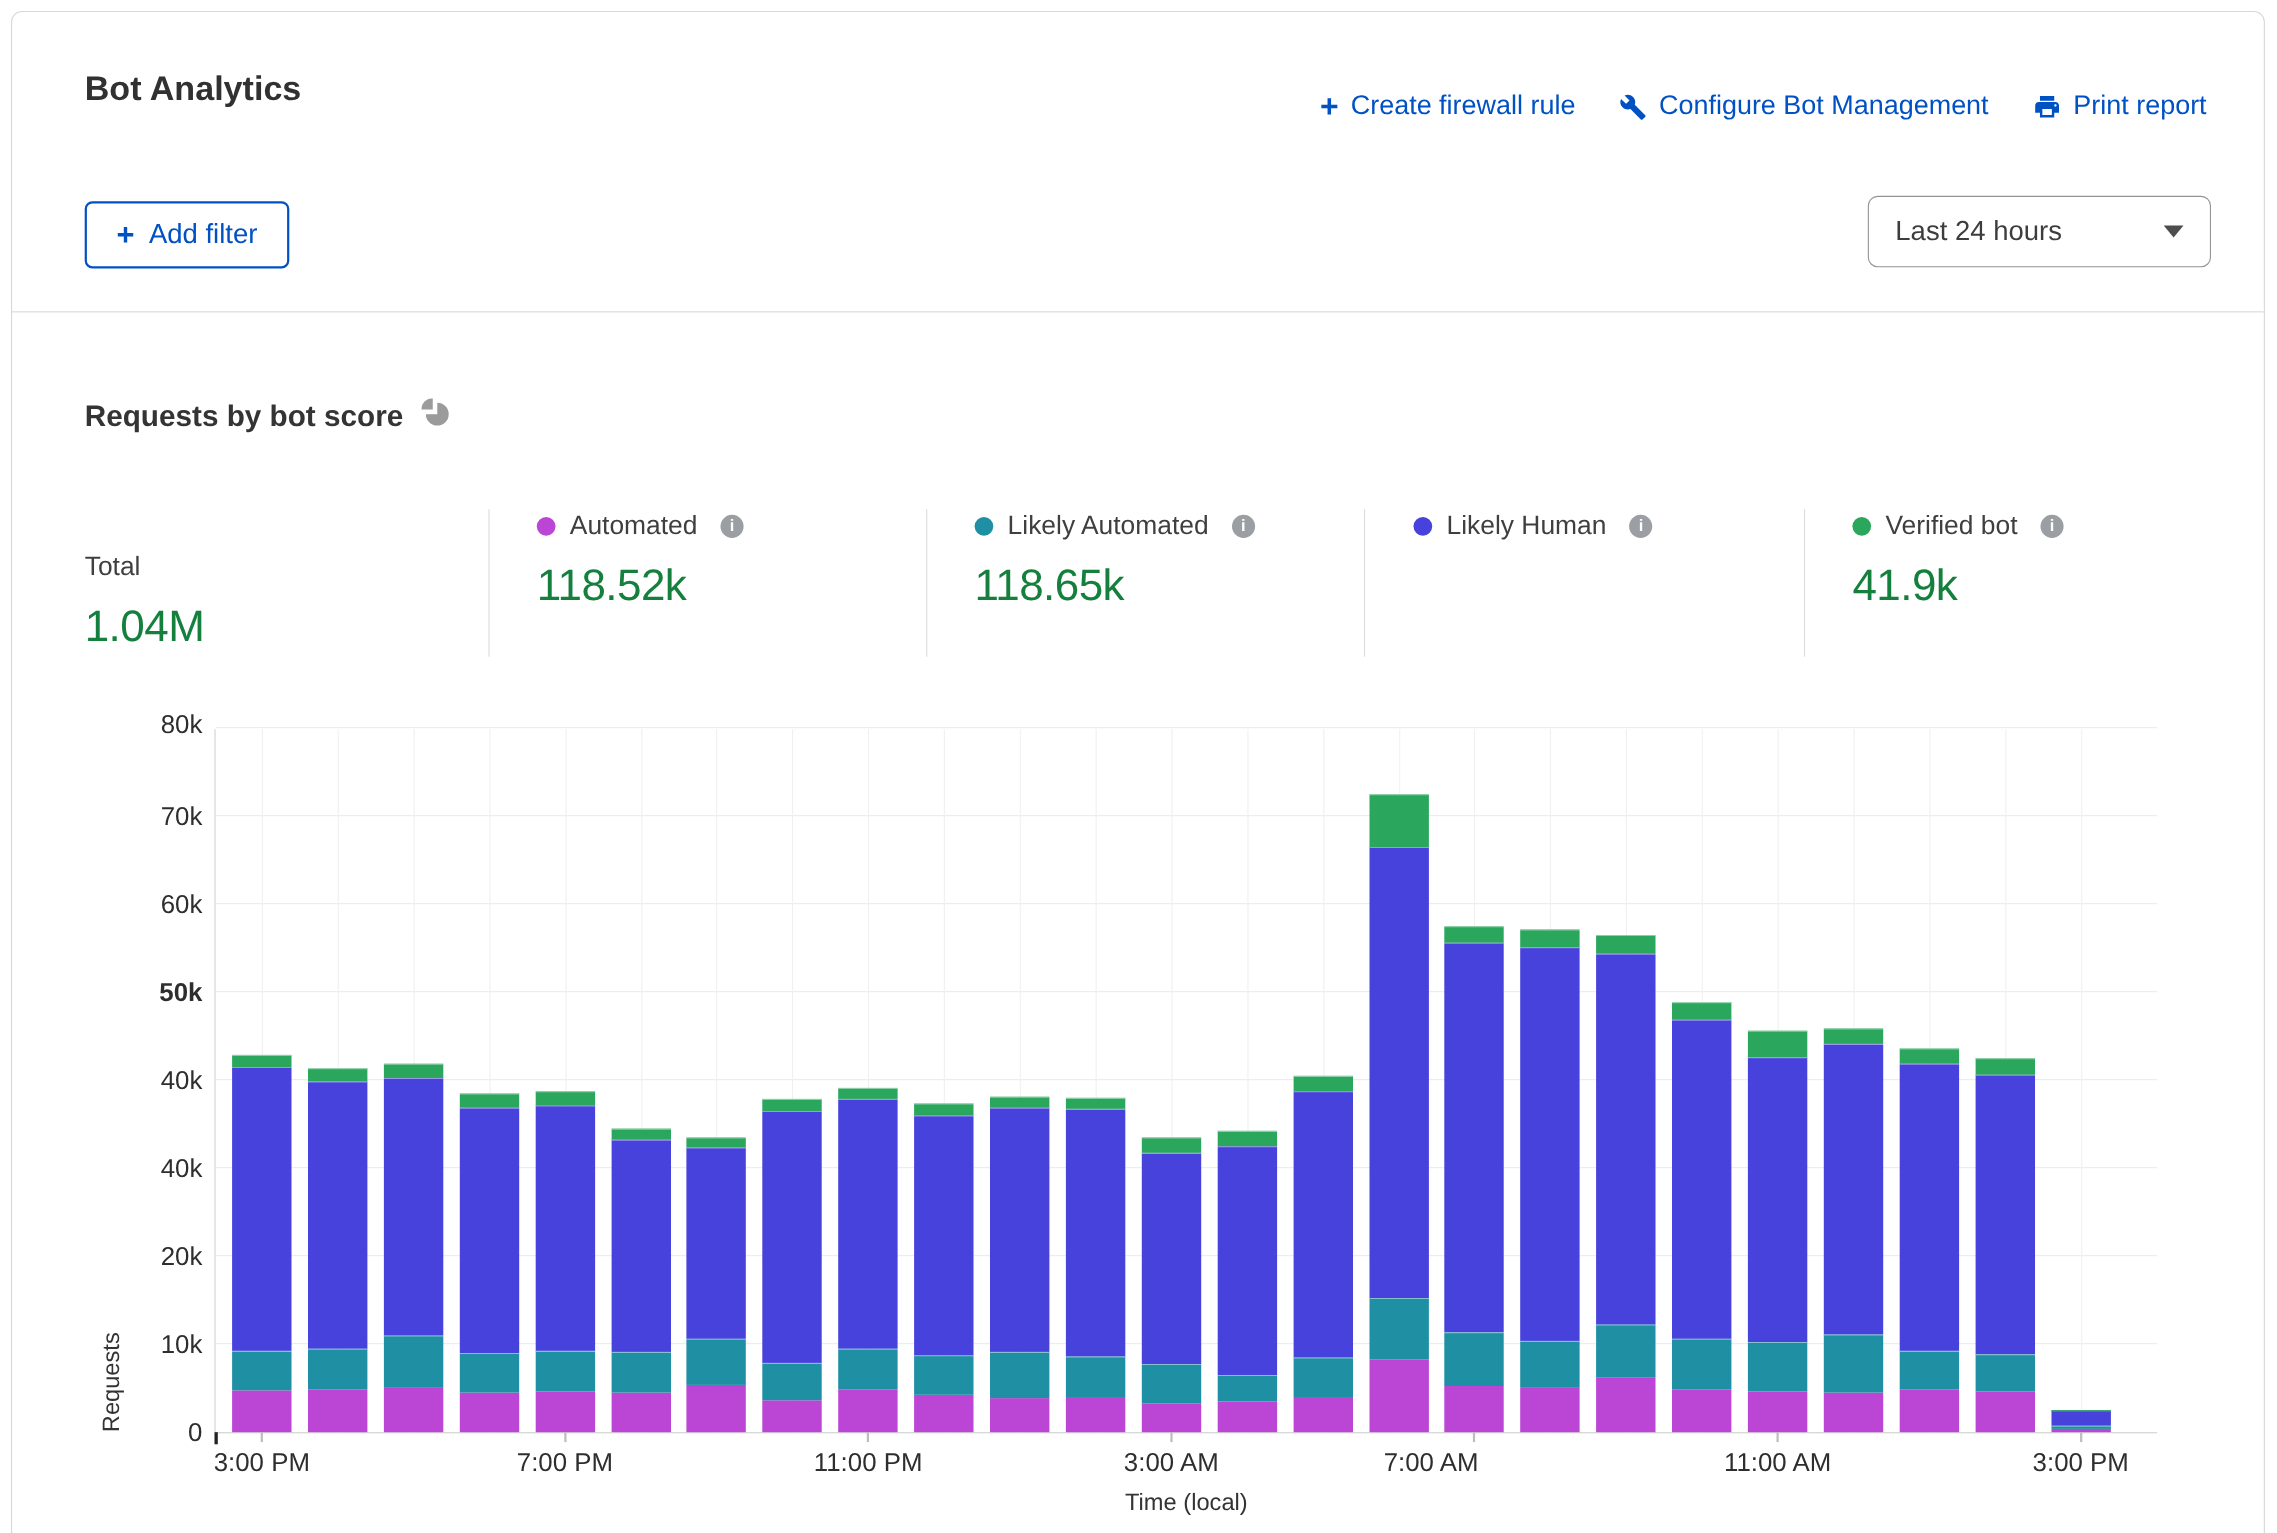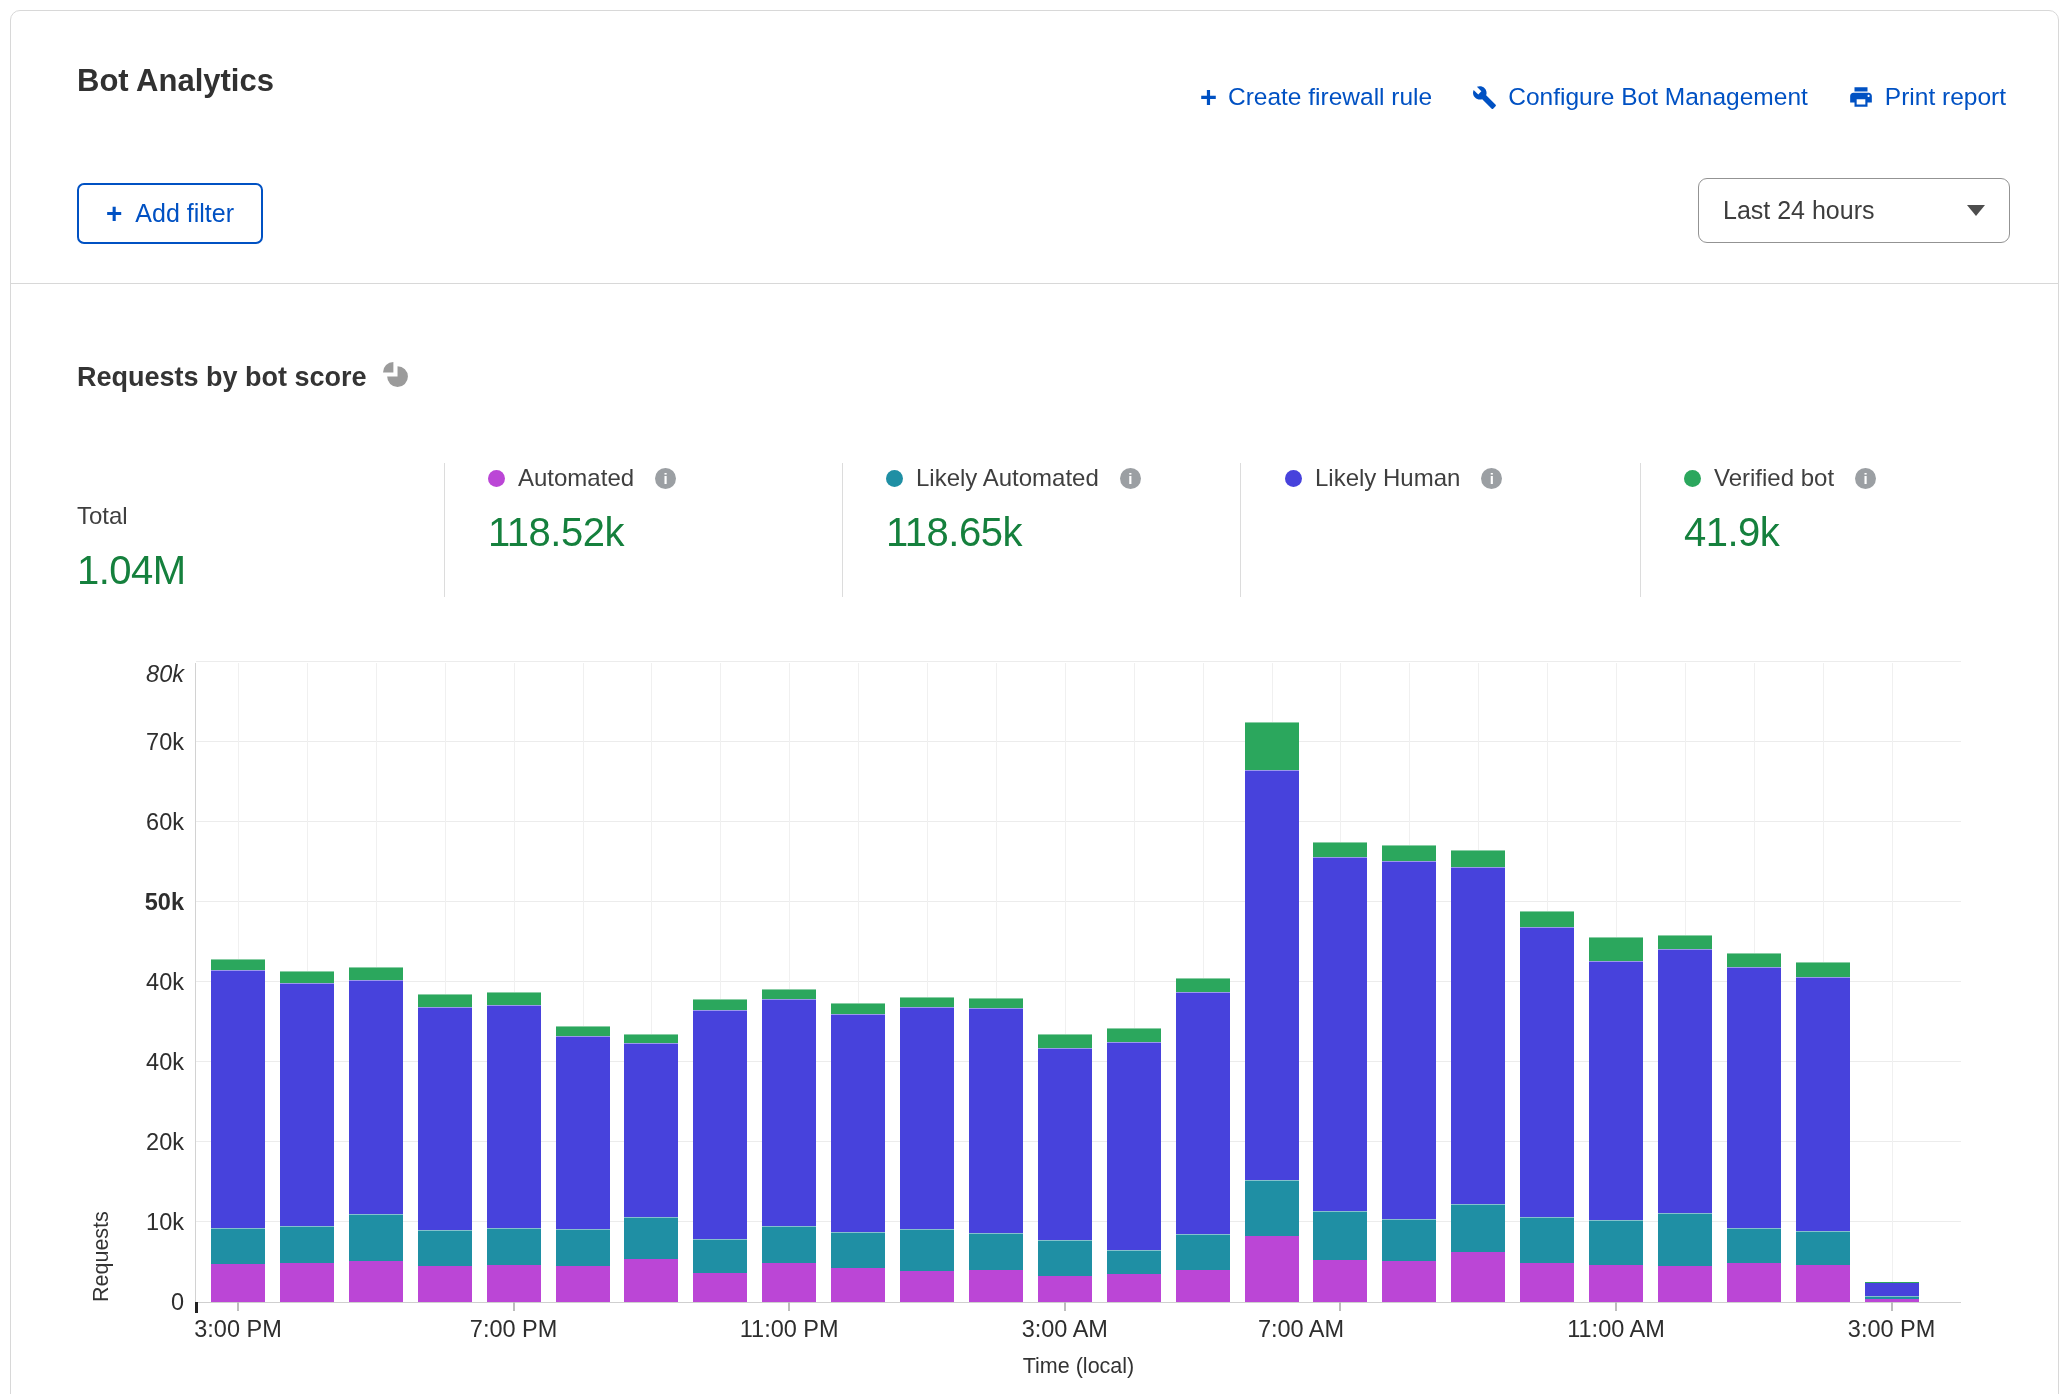--- a/index.html
+++ b/index.html
@@ -171,21 +171,21 @@
         <div class="ylabel" style="bottom: 226px;">40k</div>
         <div class="hgrid" style="bottom: 320px;"></div>
         <div class="ylabel" style="bottom: 306px;">40k</div>
         <div class="hgrid" style="bottom: 400px;"></div>
         <div class="ylabel" style="bottom: 386px; font-weight: bold;">50k</div>
         <div class="hgrid" style="bottom: 480px;"></div>
         <div class="ylabel" style="bottom: 466px;">60k</div>
         <div class="hgrid" style="bottom: 560px;"></div>
         <div class="ylabel" style="bottom: 546px;">70k</div>
         <div class="hgrid" style="bottom: 640px;"></div>
-        <div class="ylabel" style="bottom: 614px; font-style: italic;">80k</div>
+        <div class="ylabel" style="bottom: 630px;">80k</div>
         <div class="vgrid" style="left: 42px;"></div>
         <div class="vgrid" style="left: 110.9px;"></div>
         <div class="vgrid" style="left: 179.8px;"></div>
         <div class="vgrid" style="left: 248.7px;"></div>
         <div class="vgrid" style="left: 317.6px;"></div>
         <div class="vgrid" style="left: 386.5px;"></div>
         <div class="vgrid" style="left: 455.4px;"></div>
         <div class="vgrid" style="left: 524.3px;"></div>
         <div class="vgrid" style="left: 593.2px;"></div>
         <div class="vgrid" style="left: 662.1px;"></div>

